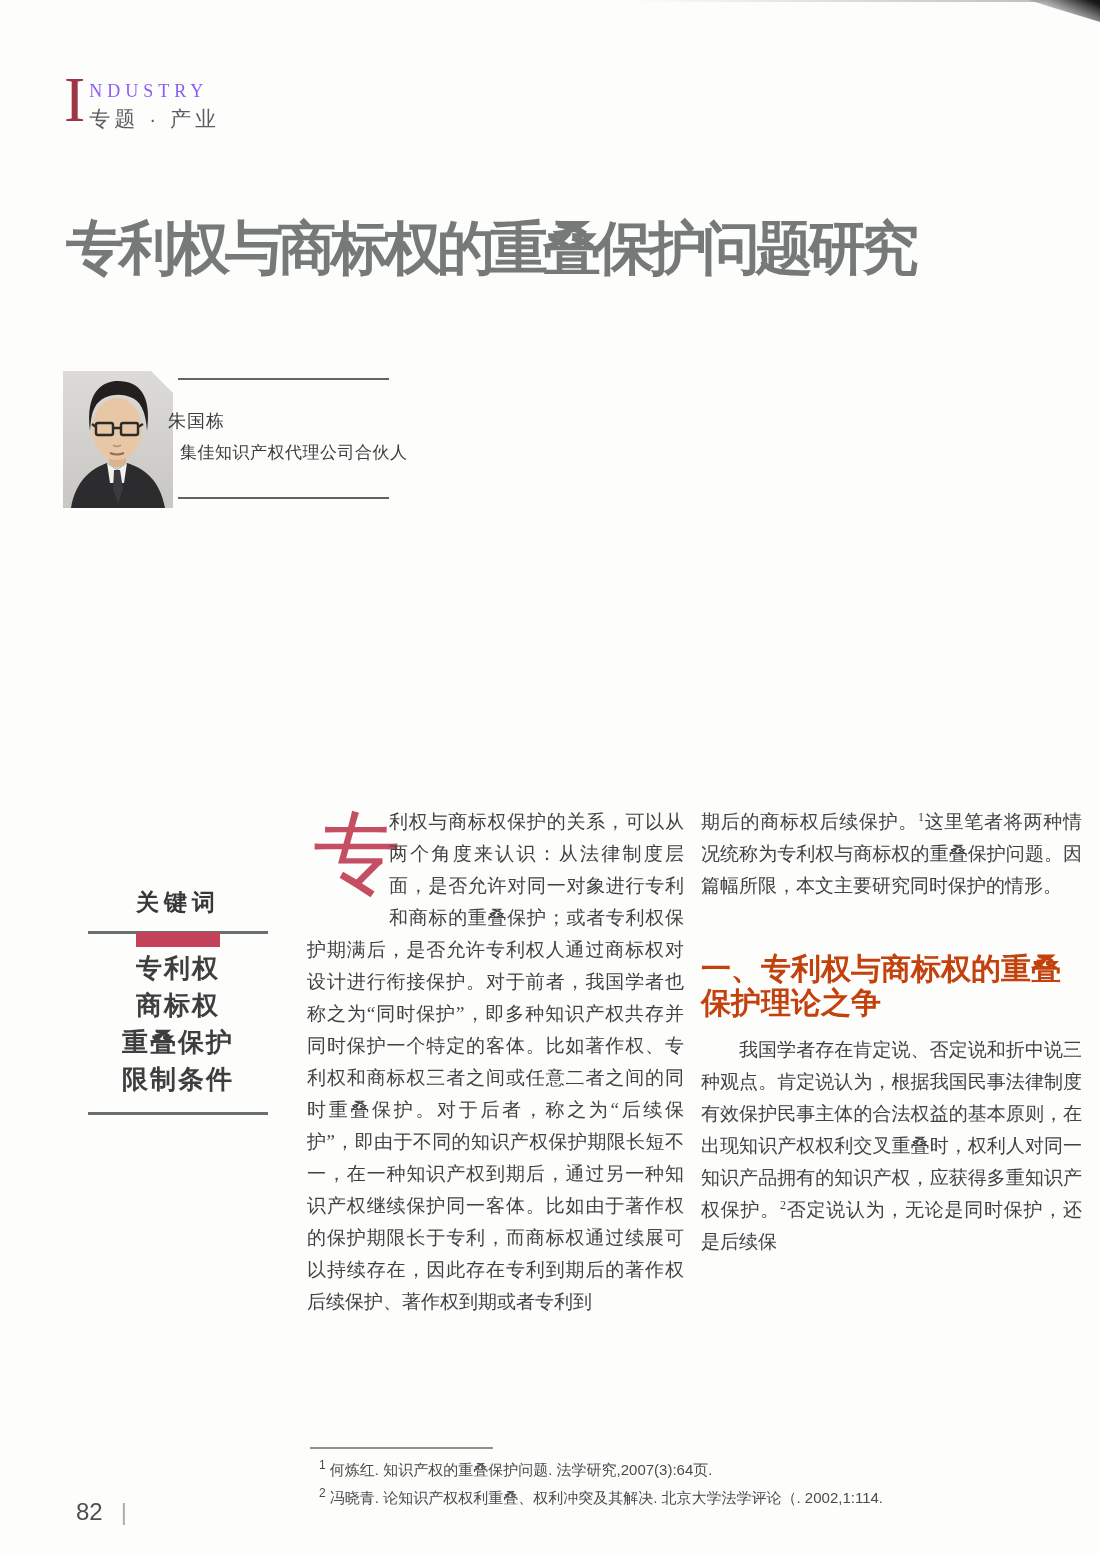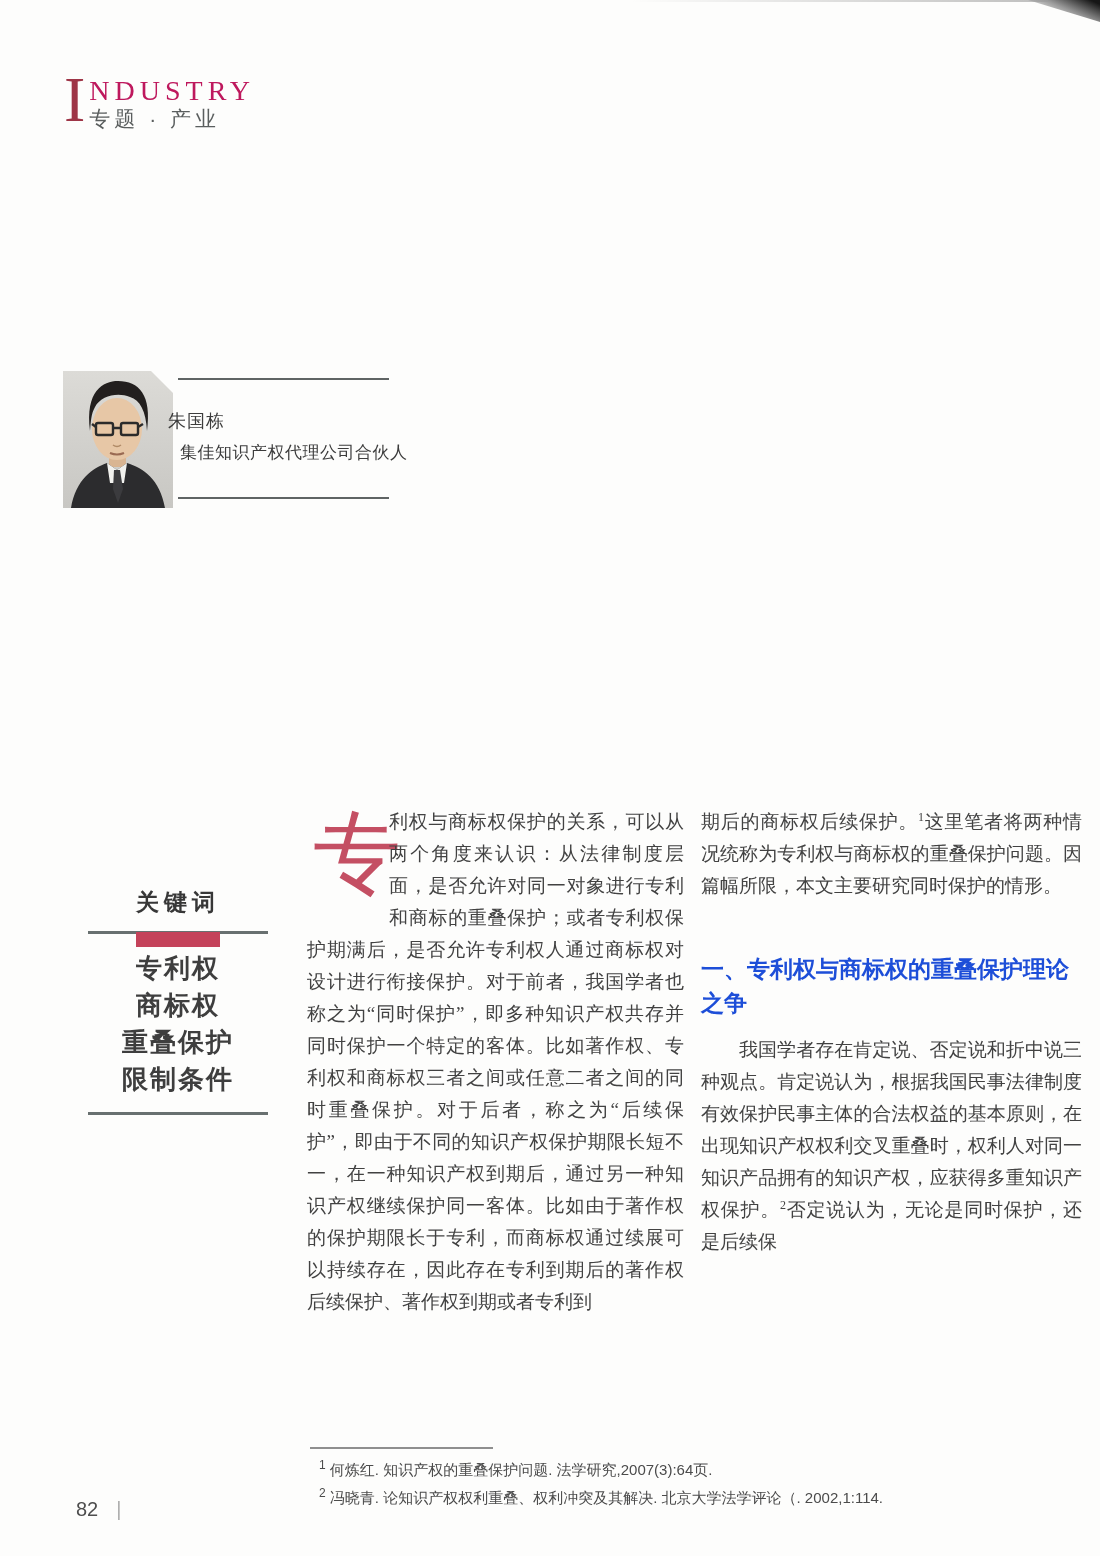--- a/index.html
+++ b/index.html
@@ -16,22 +16,22 @@
   .top-edge{position:absolute;top:0;left:630px;right:0;height:2px;
     background:linear-gradient(to right, rgba(0,0,0,0), rgba(0,0,0,0.28));}
   .corner{position:absolute;top:0;right:0;width:72px;height:22px;
     background:linear-gradient(205deg,#161616 8%, #9a9a9a 45%, rgba(255,255,255,0) 78%);
     clip-path:polygon(0 0,100% 0,100% 100%);}
   
   .brand{position:absolute;left:64px;top:70px;display:flex;align-items:flex-start;}
   .brand-i{font-family:"Liberation Serif",serif;font-size:64px;line-height:60px;
     color:#9e3547;font-weight:400;}
   .brand-col{display:flex;flex-direction:column;margin-left:4px;margin-top:8px;}
-  .brand-word{font-family:"Liberation Serif",serif;font-size:28px;line-height:26px;
-    letter-spacing:5px;color:#be185d;}
+  .brand-word{font-family:"Liberation Serif",serif;font-size:18px;line-height:26px;
+    letter-spacing:5px;color:#8b5cf6;}
   .brand-sub{font-family:"Liberation Sans",sans-serif;font-size:21px;line-height:24px;
     margin-top:3px;letter-spacing:4px;color:#5a5e5e;}
   
   .title{position:absolute;left:66px;top:216px;margin:0;white-space:nowrap;
     font-family:"Liberation Sans",sans-serif;font-weight:700;
     font-size:58px;line-height:64px;letter-spacing:-5px;color:#757a79;}
   
   .photo{position:absolute;left:63px;top:371px;width:110px;height:137px;
     clip-path:polygon(0 0,80% 0,100% 16%,100% 100%,0 100%);}
   .photo svg{display:block;width:100%;height:100%;}
@@ -54,48 +54,49 @@
   .kw-line-bottom{margin-top:14px;}
   
   .col{position:absolute;top:806px;text-align:justify;
     font-size:19px;line-height:32px;color:#424242;}
   .col p{margin:0;}
   .col1{left:307px;width:377px;}
   .col2{left:701px;width:381px;}
   .dropcap{float:left;width:66px;height:96px;margin:3px 10px 0 6px;
     font-size:88px;line-height:92px;color:#c44f63;font-family:"Liberation Serif",serif;}
   .sec{margin:50px 0 14px 0;font-family:"Liberation Sans",sans-serif;
-    font-size:23px;line-height:34px;font-weight:700;color:#1d4ed8;letter-spacing:0;text-align:left;}
+    font-size:30px;line-height:34px;font-weight:700;color:#c2410c;letter-spacing:0;text-align:left;}
   .ind{text-indent:2em;}
   sup{font-size:12px;line-height:0;}
   
   .fnrule{position:absolute;left:310px;top:1447px;width:183px;height:2px;background:#8f8f8f;}
   .footnotes{position:absolute;left:319px;top:1456px;width:600px;
     font-family:"Liberation Sans",sans-serif;font-size:15px;line-height:28px;color:#4b4b4b;}
   
   .pageno{position:absolute;left:76px;top:1498px;
-    font-family:"Liberation Sans",sans-serif;font-size:20px;color:#4e4e4e;}
+    font-family:"Liberation Sans",sans-serif;font-size:24px;color:#4e4e4e;}
   .pageno .pipe{margin-left:18px;color:#adadad;font-weight:400;}
 </style>
 </head>
 <body>
 
 <div class="page">
 
   <div class="top-edge"></div>
   <div class="corner"></div>
 
   <header class="brand">
     <span class="brand-i">I</span>
     <span class="brand-col">
       <span class="brand-word">NDUSTRY</span>
       <span class="brand-sub">专题 · 产业</span>
     </span>
   </header>
 
+  <h1 class="title">专利权与商标权的重叠保护问题研究</h1>
 
   <div class="photo">
     <svg viewBox="0 0 110 137" preserveAspectRatio="none">
       <defs>
         <linearGradient id="bgypg" x1="0" y1="0" x2="0" y2="1">
           <stop offset="0" stop-color="#dcdbd7"></stop>
           <stop offset="1" stop-color="#c8c7c3"></stop>
         </linearGradient>
       </defs>
       <rect width="110" height="137" fill="url(#bgypg)"></rect>

